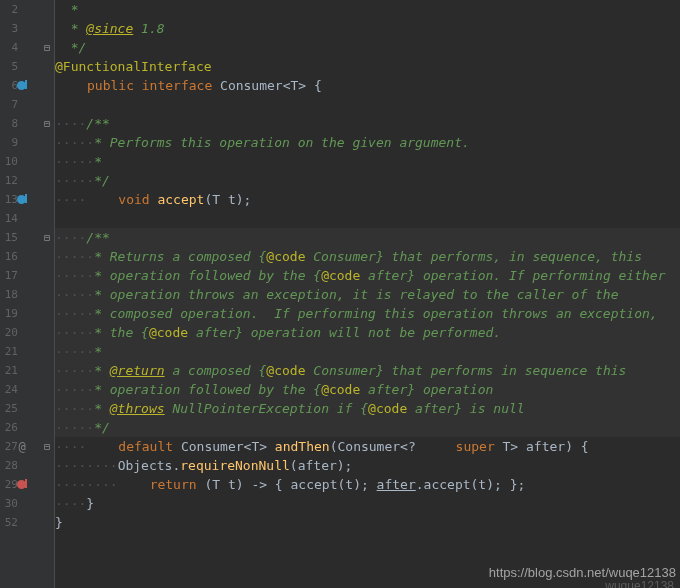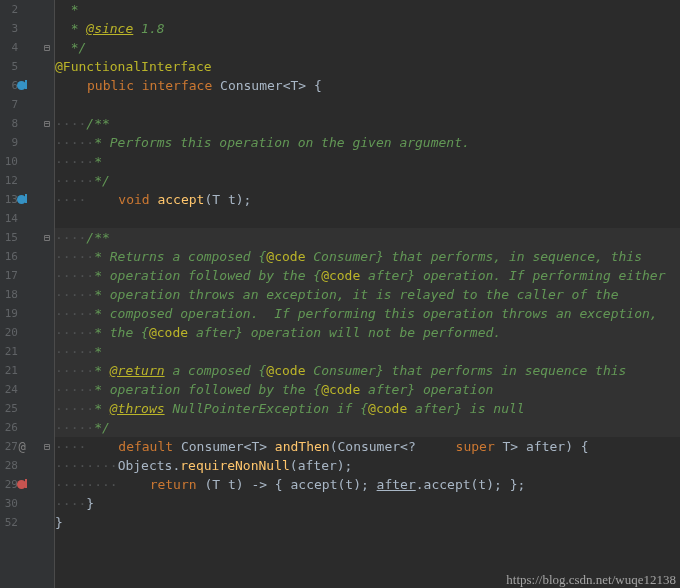--- a/index.html
+++ b/index.html
@@ -145,24 +145,24 @@
     background: #c75450;
   }
   .at-icon {
     color: #808080;
     font-size: 12px;
     font-family: "DejaVu Sans Mono", monospace;
   }
   .watermark {
     position: absolute;
     right: 4px;
-    bottom: 0;
+    bottom: 8px;
     color: #b9b9b9;
     font-size: 13px;
-    font-family: Liberation Serif, serif;
+    font-family: Liberation Sans, sans-serif;
     opacity: 0.85;
     letter-spacing: 0px;
   }
   .watermark .wm2 {
     position: absolute;
     right: 2px;
     top: 14px;
     color: #cfcfcf;
     opacity: 0.35;
     font-size: 12px;

